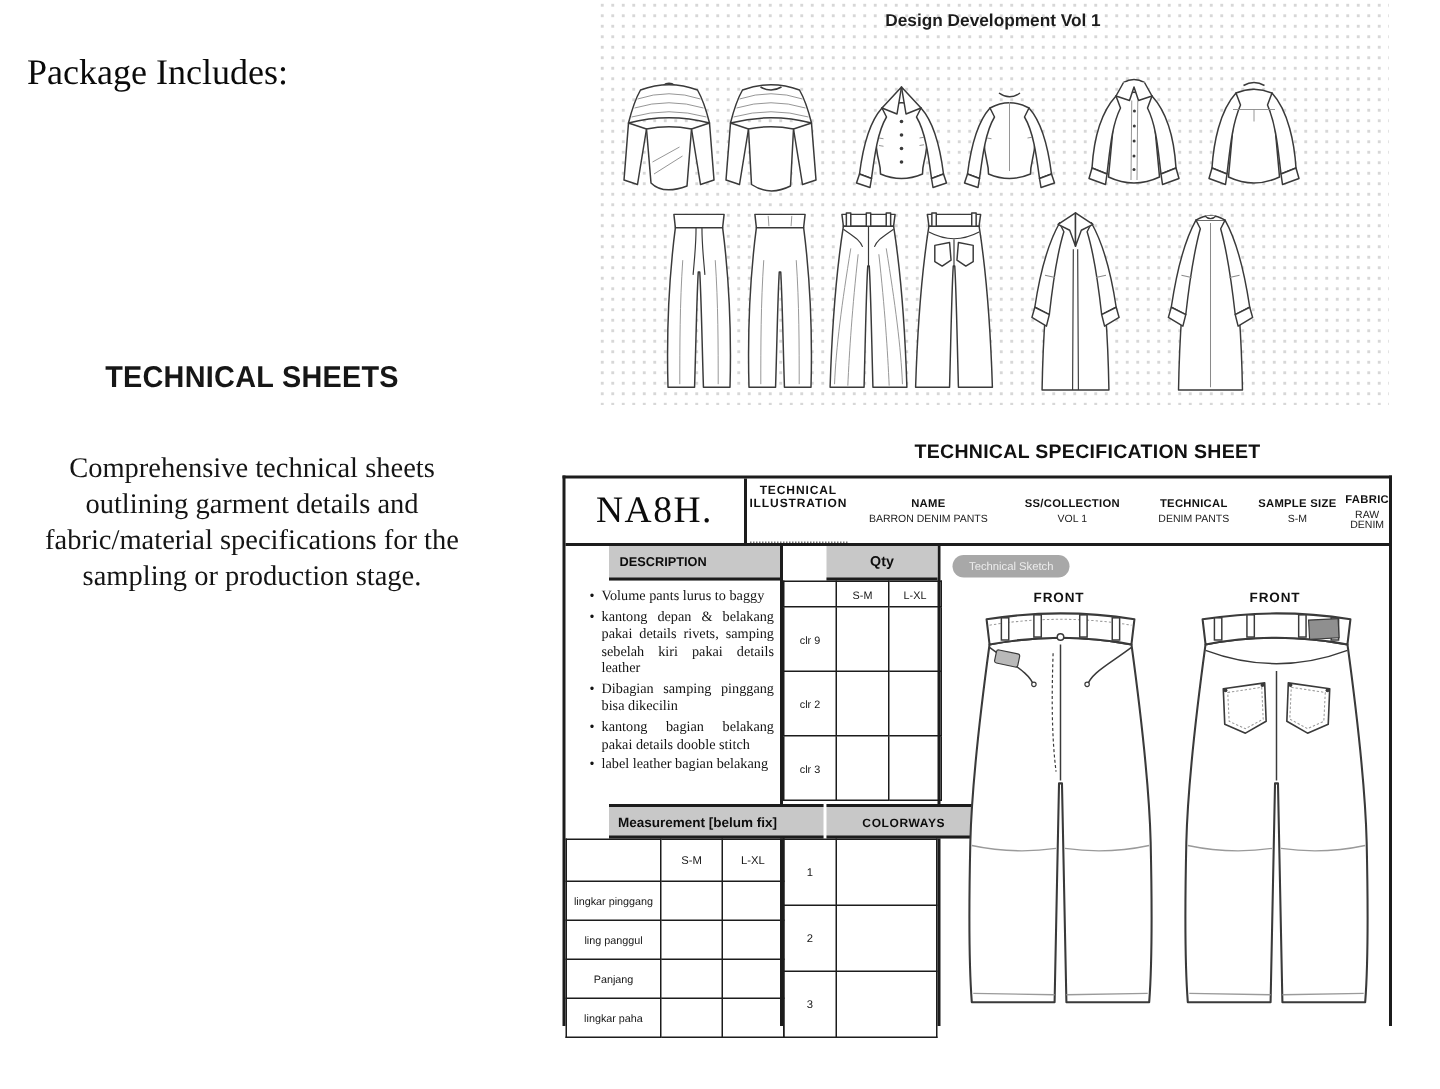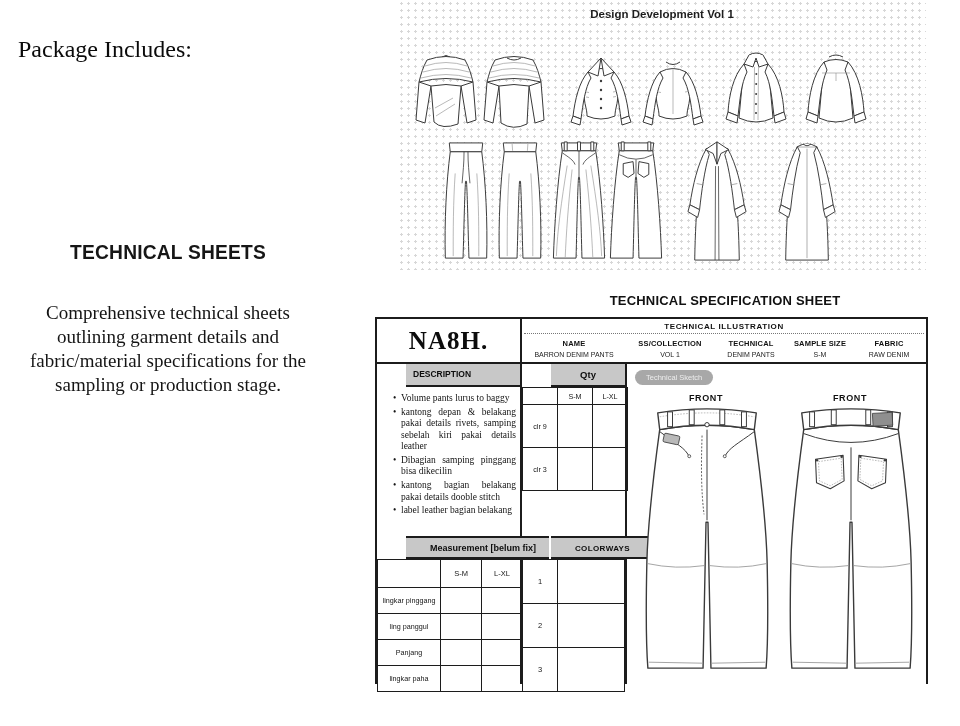--- a/index.html
+++ b/index.html
@@ -24,23 +24,23 @@
 
   
   .spec-sheet{position:absolute;left:375px;top:290px;width:560px;height:394px;background:#fff;}
   .ts-title{position:absolute;left:140px;right:0;top:3px;text-align:center;font-size:13px;
             font-weight:bold;letter-spacing:.2px;color:#111;}
   .sheet-table{position:absolute;left:0;top:27px;width:553px;height:367px;box-sizing:border-box;
                border:2px solid #1c1c1c;border-bottom:none;}
   .band{display:flex;height:45px;box-sizing:border-box;border-bottom:2px solid #1c1c1c;}
   .logo-cell{width:145px;box-sizing:border-box;border-right:2px solid #1c1c1c;display:flex;
              align-items:center;justify-content:center;}
-  .logo-text{font-family:"Liberation Serif",serif;font-weight:bold;font-size:25px;
+  .logo-text{font-family:"Liberation Serif",serif;font-weight:normal;font-size:25px;
              letter-spacing:1px;color:#0c0c0c;}
-  .ill-cell{flex:1;display:flex;flex-direction:column;}
+  .ill-cell{flex:1;display:flex;flex-direction:row;}
   .ill-title{margin:3px 2px 0;text-align:center;font-size:8px;font-weight:bold;
              letter-spacing:.6px;padding-bottom:2px;border-bottom:1px dotted #777;}
   .info-row{flex:1;display:flex;align-items:center;}
   .info-col{text-align:center;}
   .info-label{font-size:7.5px;font-weight:bold;letter-spacing:.2px;}
   .info-value{font-size:7px;margin-top:3px;color:#222;}
   .w1{width:104px}.w2{width:88px}.w3{width:74px}.w4{width:64px}.w5{flex:1}
 
   .sheet-body{position:absolute;left:0;top:45px;right:0;bottom:0;}
   .col-left{position:absolute;left:0;top:0;bottom:0;width:145px;box-sizing:border-box;
@@ -50,21 +50,21 @@
   .col-right{position:absolute;left:250px;top:0;right:0;bottom:0;}
 
   .sec-header{background:#c8c8c8;box-sizing:border-box;border-bottom:2px solid #1c1c1c;
               font-weight:bold;color:#0d0d0d;margin-left:29px;}
   .desc-header{height:23px;line-height:21px;font-size:8.5px;padding-left:7px;}
   .desc-body{padding:6px 4px 0 15px;}
   .bullet{position:relative;padding-left:9px;font-family:"Liberation Serif",serif;
           font-size:9.5px;line-height:1.22;text-align:justify;margin-bottom:2px;color:#141414;}
   .bullet::before{content:"\2022";position:absolute;left:1px;top:0;}
   .meas-header{position:absolute;left:0;top:172px;width:100%;height:23px;line-height:21px;
-               font-size:9px;padding-left:24px;box-sizing:border-box;border-top:2px solid #1c1c1c;}
+               font-size:9px;padding-left:6px;box-sizing:border-box;border-top:2px solid #1c1c1c;}
   .qty-header{height:23px;line-height:21px;font-size:9.5px;text-align:center;}
   .cw-header{position:absolute;left:0;top:172px;width:100%;height:23px;line-height:21px;
              font-size:8px;text-align:center;box-sizing:border-box;border-top:2px solid #1c1c1c;
              letter-spacing:.4px;}
 
   table.grid{border-collapse:collapse;table-layout:fixed;}
   table.grid td{border:1.5px solid #1c1c1c;text-align:center;vertical-align:middle;
                 font-size:7.2px;color:#161616;padding:0;}
   .meas-grid{position:absolute;left:0;top:195px;width:143px;}
   .meas-grid td.lbl{width:62px;}
@@ -370,20 +370,25 @@
               <td></td>
               <td>S-M</td>
               <td>L-XL</td>
             </tr>
             <tr class="row">
                   <td>clr 9</td>
                   <td></td>
                   <td></td>
                 </tr>
             <tr class="row">
+                  <td>clr 2</td>
+                  <td></td>
+                  <td></td>
+                </tr>
+            <tr class="row">
                   <td>clr 3</td>
                   <td></td>
                   <td></td>
                 </tr>
           </tbody>
             </table>
           <div class="sec-header cw-header">COLORWAYS</div>
           <table class="grid cw-grid">
             <tbody>
                 <tr>

